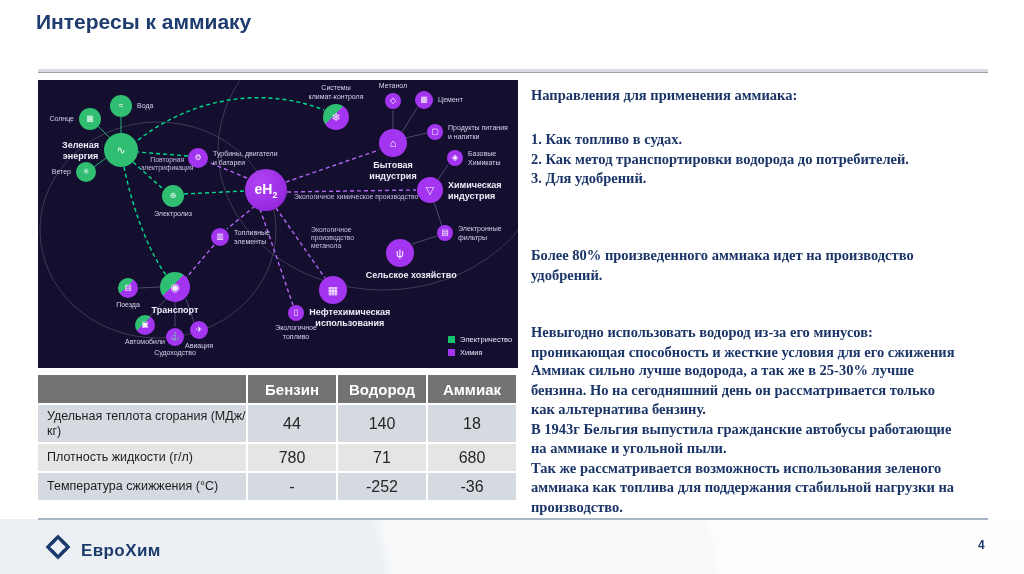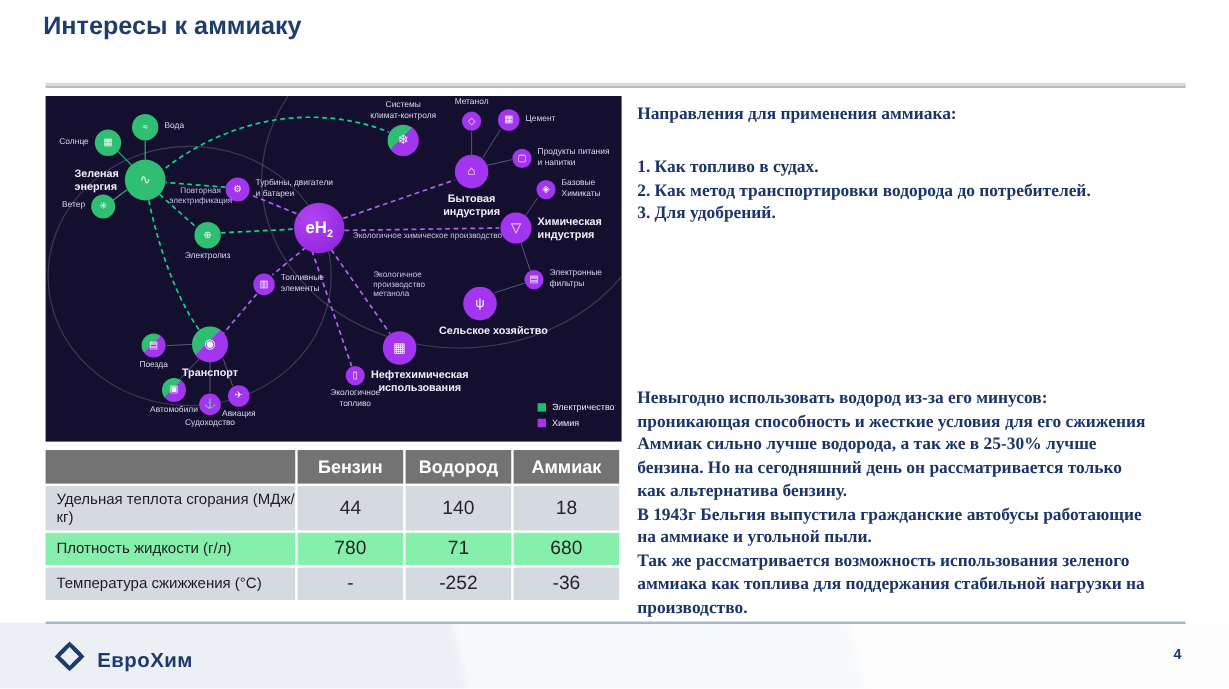--- a/index.html
+++ b/index.html
@@ -20,36 +20,36 @@
   .s{background:linear-gradient(135deg,#2fbe72 44%,#a334ef 44%);}
   .hub{background:radial-gradient(circle at 35% 30%,#b044f5,#8d1fd6);}
   .ic{color:rgba(255,255,255,.95);font-size:8px;line-height:1;}
   .ic2{font-size:11px;}
   .hubtxt{color:#fff;font-weight:bold;font-size:14px;text-align:center;}
   .hubtxt sub{font-size:9px;}
   .lb{position:absolute;font-size:7px;line-height:8.5px;color:#d8d2ee;white-space:pre-line;width:max-content;}
   .lb.below{top:calc(100% + 3px);left:50%;transform:translateX(-50%);text-align:center;}
   .lb.above{bottom:calc(100% + 3px);left:50%;transform:translateX(-50%);text-align:center;}
   .lb.rightp{left:calc(100% + 5px);top:50%;transform:translateY(-50%);}
-  .lb.leftp{right:calc(100% + 5px);top:50%;transform:translateY(-50%);text-align:left;}
+  .lb.leftp{right:calc(100% + 5px);top:50%;transform:translateY(-50%);text-align:center;}
   .lb.big{font-size:9px;line-height:10.5px;font-weight:bold;color:#efecfa;}
   .elab{position:absolute;font-size:6.8px;line-height:8px;color:#c6bde6;white-space:pre-line;}
   .legend{position:absolute;left:410px;top:255px;}
   .lrow{display:flex;align-items:center;margin-bottom:4px;}
   .lsq{width:7px;height:7px;margin-right:5px;display:inline-block;}
   .ltx{font-size:7.5px;color:#e8e4f6;}
 
   
   .cmp{position:absolute;left:38px;top:375px;width:478px;display:grid;
        grid-template-columns:208px 88px 88px 88px;grid-template-rows:28px 37px 27px 27px;gap:2px;}
   .th{background:#737373;color:#fff;font-weight:bold;font-size:15px;display:flex;align-items:center;justify-content:center;}
   .tl{font-size:12.5px;color:#1d1d1d;display:flex;align-items:center;padding-left:9px;line-height:15px;}
   .td{font-size:16px;color:#262626;display:flex;align-items:center;justify-content:center;}
   .band-a{background:#d5dae1;}
-  .band-b{background:#86efac;}
+  .band-b{background:#e5e5e5;}
 
   
   .para{position:absolute;left:531px;width:462px;font-family:"Liberation Serif",serif;
         font-weight:bold;color:#1b3568;font-size:14.5px;line-height:19.5px;white-space:pre-line;}
 
   
   .footer{position:absolute;left:0;top:519px;width:1024px;height:55px;
           background:linear-gradient(78deg,#eceff4 0%,#eceff4 37%,#f7f9fb 38%,#f7f9fb 69%,#fdfdfe 70%,#fdfdfe 100%);}
   .frule{position:absolute;left:38px;top:518px;width:950px;height:2px;background:#a9b6c7;}
   .logo{position:absolute;left:44px;top:533px;display:flex;align-items:flex-end;}
@@ -302,20 +302,22 @@
     <div class="tl band-a">Температура сжижжения (°С)</div>
     <div class="td band-a">-</div>
     <div class="td band-a">-252</div>
     <div class="td band-a">-36</div>
   </div>
 
   <div class="para" style="top:86px">Направления для применения аммиака:</div>
   <div class="para" style="top:130px">1. Как топливо в судах.
 2. Как метод транспортировки водорода до потребителей.
 3. Для удобрений.</div>
+  <div class="para" style="top:246px">Более 80% произведенного аммиака идет на производство
+удобрений.</div>
   <div class="para" style="top:323px">Невыгодно использовать водород из-за его минусов:
 проникающая способность и жесткие условия для его сжижения</div>
   <div class="para" style="top:361px">Аммиак сильно лучше водорода, а так же в 25-30% лучше
 бензина. Но на сегодняшний день он рассматривается только
 как альтернатива бензину.
 В 1943г Бельгия выпустила гражданские автобусы работающие
 на аммиаке и угольной пыли.
 Так же рассматривается возможность использования зеленого
 аммиака как топлива для поддержания стабильной нагрузки на
 производство.</div>

